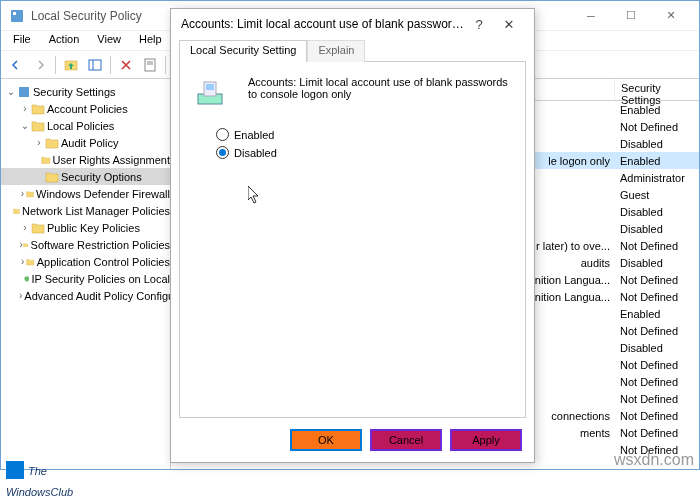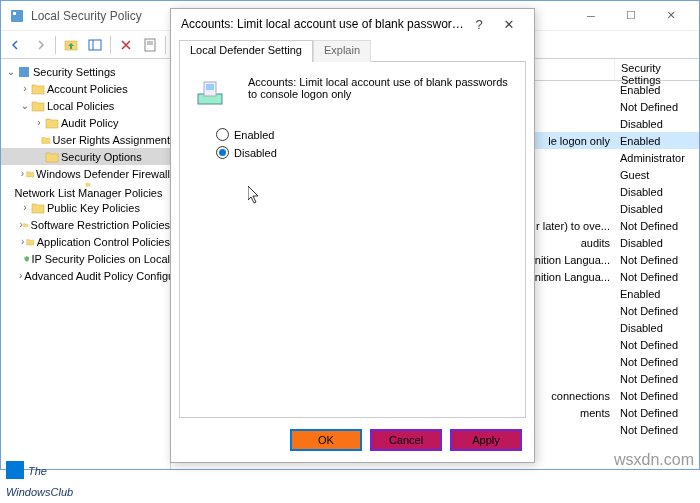--- a/index.html
+++ b/index.html
@@ -71,20 +71,26 @@
     <svg class="ticn" viewBox="0 0 16 16">
         <rect x="2" y="2" width="12" height="12" fill="#5b9bd5" rx="1"></rect>
         <rect x="4" y="4" width="3" height="3" fill="#fff"></rect>
       </svg>
     <span class="title">Local Security Policy</span>
     <div class="winbtn">─</div>
     <div class="winbtn">☐</div>
     <div class="winbtn close">✕</div>
   </div>
 
+  <div class="menubar">
+    <span>File</span>
+    <span>Action</span>
+    <span>View</span>
+    <span>Help</span>
+  </div>
 
   <div class="toolbar">
     <div class="tbtn">
         <svg width="12" height="12" viewBox="0 0 12 12">
           <path d="M7 2L3 6l4 4" stroke="#2a6fc9" fill="none" stroke-width="1.5"></path>
         </svg>
       </div>
     <div class="tbtn">
         <svg width="12" height="12" viewBox="0 0 12 12">
           <path d="M5 2l4 4-4 4" stroke="#aaa" fill="none" stroke-width="1.5"></path>
@@ -169,21 +175,21 @@
           </svg>
           <span class="lbl">Security Options</span>
         </div>
         <div class="tree-node" style="padding-left: 18px;">
           <span class="exp">›</span>
           <svg class="ficn" viewBox="0 0 14 14">
             <path class="folder" d="M1 3h4l1 1h7v8H1z"></path>
           </svg>
           <span class="lbl">Windows Defender Firewall</span>
         </div>
-        <div class="tree-node" style="padding-left: 6px; flex-direction: column;">
+        <div class="tree-node" style="padding-left: 6px;">
           <span class="exp"></span>
           <svg class="ficn" viewBox="0 0 14 14">
             <path class="folder" d="M1 3h4l1 1h7v8H1z"></path>
           </svg>
           <span class="lbl">Network List Manager Policies</span>
         </div>
         <div class="tree-node" style="padding-left: 18px;">
           <span class="exp">›</span>
           <svg class="ficn" viewBox="0 0 14 14">
             <path class="folder" d="M1 3h4l1 1h7v8H1z"></path>
@@ -313,21 +319,21 @@
   </div>
 </div>
 
 <div class="dialog">
   <div class="dlg-title">
     <span class="t">Accounts: Limit local account use of blank passwords to c...</span>
     <span class="q">?</span>
     <span class="x">✕</span>
   </div>
   <div class="dlg-tabs">
-    <div class="tab">Local Defender Setting</div>
+    <div class="tab">Local Security Setting</div>
     <div class="tab inactive">Explain</div>
   </div>
   <div class="dlg-body">
     <div class="policy-desc">
       <svg class="picn" viewBox="0 0 32 32">
           <rect x="4" y="18" width="24" height="10" fill="#9ec" stroke="#589"></rect>
           <rect x="10" y="6" width="12" height="14" fill="#eef" stroke="#aab"></rect>
           <rect x="12" y="8" width="8" height="6" fill="#9cf"></rect>
         </svg>
       <span>Accounts: Limit local account use of blank passwords to console logon only</span>

